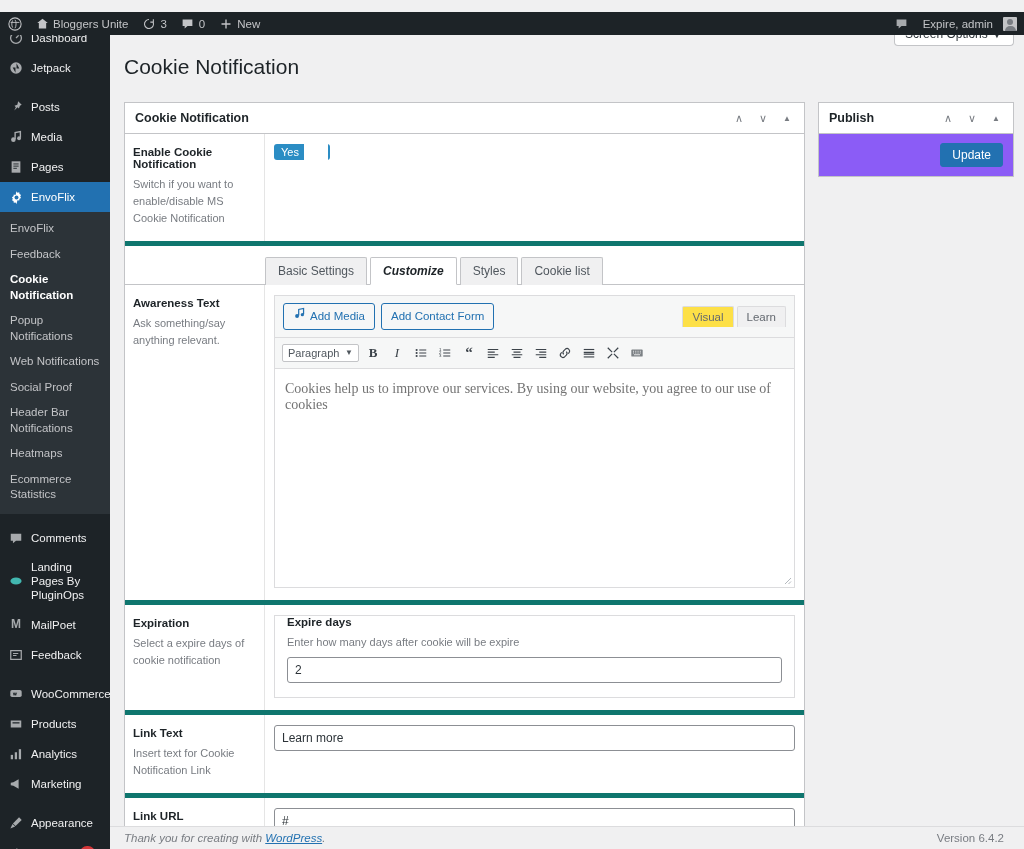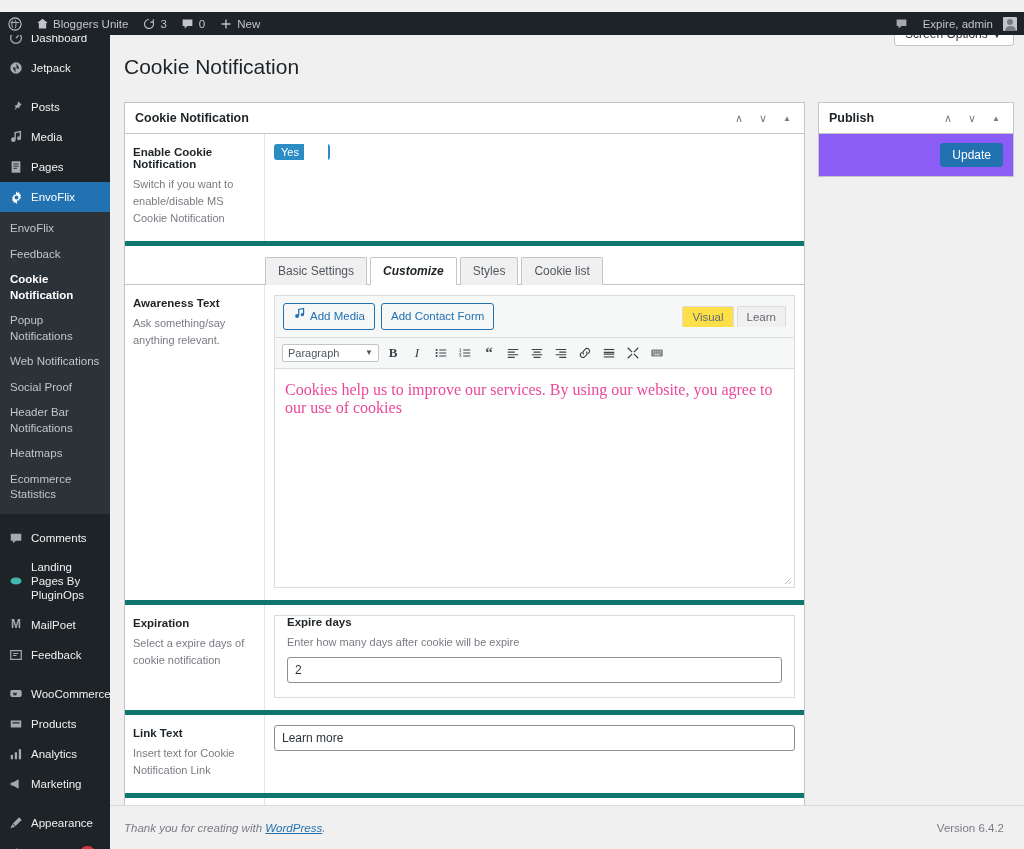--- a/index.html
+++ b/index.html
@@ -103,25 +103,25 @@
     background: #f6f7f7; border: 1px solid #2271b1; color: #2271b1;
     padding: 3px 9px; font-size: 11.5px; border-radius: 3px; cursor: pointer; line-height:1.6;
     display:inline-flex; align-items:center; gap:4px;
   }
   .editor-modes { margin-left: auto; display: flex; }
   .mode-tab { border: 1px solid #dcdcde; background: #f0f0f1; padding: 4px 9px; font-size: 11.5px; color: #646970; margin-left: 3px; border-bottom: none; border-radius: 2px 2px 0 0;}
   .mode-tab.active { background: #fde047; }
   .mce-toolbar { display: flex; align-items: center; gap: 4px; padding: 5px 7px; border-bottom: 1px solid #dcdcde; background:#f6f7f7;}
   .mce-select {
     border: 1px solid #c3c4c7; background:#fff; font-size: 11px; color:#50575e;
-    padding: 2px 5px; width: 97px; display:flex; align-items:center; border-radius:2px;
+    padding: 2px 5px; width: 77px; display:flex; align-items:center; border-radius:2px;
   }
   .mce-select .caret { margin-left:auto; font-size: 8px; color:#50575e;}
   .mce-btn { width: 20px; height: 20px; display:flex; align-items:center; justify-content:center; color:#3c434a; font-size:13px; cursor:pointer;}
-  .editor-body { height: 218px; background:#fff; padding: 12px 10px; font-family: "Liberation Serif", serif; font-size: 16px; color: #ec4899; position:relative;}
+  .editor-body { height: 218px; background:#fff; padding: 12px 10px; font-family: "Liberation Serif", serif; font-size: 14px; color: #737373; position:relative;}
   .resize-grip { position:absolute; right:2px; bottom:2px; width:10px; height:10px; color:#b4b9be; font-size:9px;}
 
   
   .inner-card { border: 1px solid #dcdcde; background:#fff; padding: 0 12px 14px 12px; }
   .inner-title { font-weight: bold; font-size: 11.5px; color:#1d2327; margin-bottom: 8px;}
   .inner-desc { font-size: 11px; color: #787c82; margin-bottom: 9px;}
 
   input.txt {
     width: 100%; border: 1px solid #8c8f94; border-radius: 3px; padding: 5px 7px;
     font-size: 12px; color: #2c3338; background: #fff; font-family: "Liberation Sans", sans-serif;
@@ -129,21 +129,21 @@
 
   
   .publish-body { padding: 9px 10px; background: #8b5cf6; display: flex; }
   .btn-primary {
     background: #2271b1; border: 1px solid #2271b1; color: #fff; border-radius: 3px;
     padding: 4px 11px; font-size: 12px; margin-left: auto; cursor: pointer;
   }
 
   
   #footer {
-    position: absolute; left: 110px; right: 0; bottom: 0; height: 44px;
+    position: absolute; left: 110px; right: 0; bottom: 0; height: 23px;
     border-top: 1px solid #dcdcde; background: #f0f0f1;
     display: flex; align-items: center; padding: 0 20px 0 14px;
     font-size: 11.5px; color: #787c82; font-style: italic;
   }
   #footer .ver { margin-left: auto; font-style: normal; }
   #footer a { color: #2271b1; text-decoration: underline; }
 </style>
 </head>
 <body>
 

